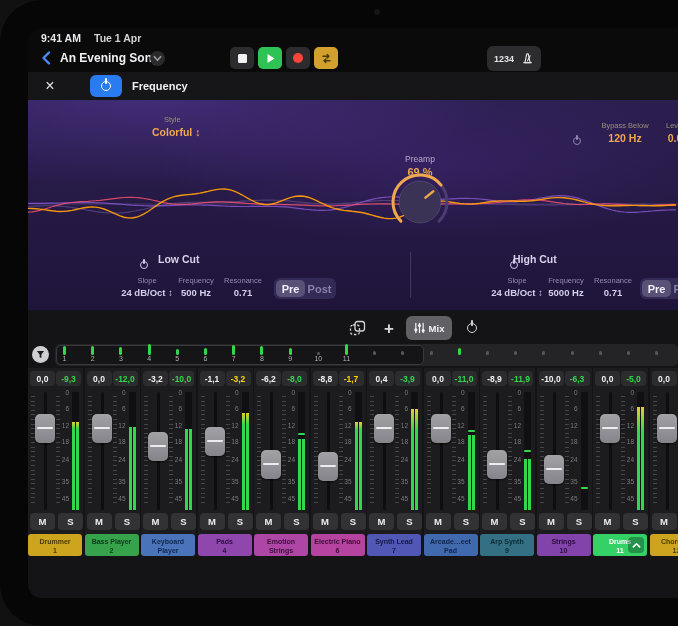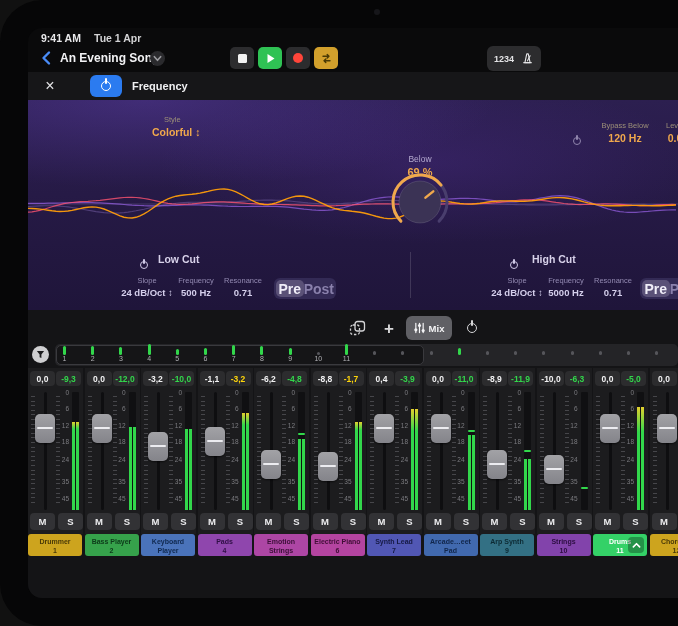--- a/index.html
+++ b/index.html
@@ -60,21 +60,21 @@
   .waveform { position:absolute; left:0; top:58px; width:650px; height:92px; }
   .drive-lab { position:absolute; left:352px; top:54px; width:80px; text-align:center; color:#b4aacf; font-size:8.5px; }
   .drive-val { position:absolute; left:352px; top:66px; width:80px; text-align:center; color:#f0a84c; font-size:11px; font-weight:bold; }
   .knob-svg { position:absolute; left:356px; top:66px; }
 
   .cut-title { color:#d8d2ea; font-size:10.5px; font-weight:bold; position:absolute; }
   .cut-power { position:absolute; color:#cfc8e6; }
   .cut-lab { position:absolute; color:#938ab2; font-size:7.5px; text-align:center; width:58px; }
   .cut-val { position:absolute; color:#d5cfec; font-size:9.5px; font-weight:bold; text-align:center; width:58px; white-space:nowrap; }
   .prepost { position:absolute; width:62px; height:21px; background:#332a55; border-radius:6px; display:flex; padding:2px; }
-  .prepost .seg { flex:1; border-radius:5px; font-size:14px; font-weight:bold; display:flex; align-items:center; justify-content:center; color:#8a81ac; }
+  .prepost .seg { flex:1; border-radius:5px; font-size:11px; font-weight:bold; display:flex; align-items:center; justify-content:center; color:#8a81ac; }
   .prepost .seg.on { background:#5a5177; color:#f0eef8; }
   .vdivider { position:absolute; left:382px; top:152px; width:1px; height:46px; background:rgba(255,255,255,.14); }
 
   
   .mixer { position:absolute; left:0; top:282px; width:650px; height:288px; background:#141416; }
   .mix-toolbar { position:absolute; left:0; top:2px; width:650px; height:30px; color:#d4d4d6; }
   .mtb { position:absolute; top:4px; width:24px; height:24px; display:flex; align-items:center; justify-content:center; }
   .mix-btn { position:absolute; left:378px; top:4px; width:46px; height:24px; background:#606065; border-radius:6px; display:flex; align-items:center; justify-content:center; gap:4px; color:#f4f4f6; font-size:9.5px; font-weight:bold; }
   .plus-glyph { font-size:17px; font-weight:bold; color:#d8d8da; line-height:17px; }
 
@@ -175,21 +175,21 @@
       <span class="pval lvl-val">0.0</span>
 
       <svg class="waveform" id="waveform" viewBox="0 0 650 92">
           <line x1="0" x2="650" y1="46" y2="46" stroke="#6a5a90" stroke-opacity=".45" stroke-width="1"></line>
           <path d="M0.0 48.6 L4.0 48.3 L8.0 48.1 L12.0 47.9 L16.0 47.8 L20.0 47.8 L24.0 47.8 L28.0 47.9 L32.0 48.1 L36.0 48.5 L40.0 48.9 L44.0 49.5 L48.0 50.1 L52.0 50.8 L56.0 51.5 L60.0 52.2 L64.0 52.9 L68.0 53.6 L72.0 54.1 L76.0 54.6 L80.0 54.9 L84.0 55.0 L88.0 55.1 L92.0 54.9 L96.0 54.6 L100.0 54.1 L104.0 53.5 L108.0 52.8 L112.0 52.0 L116.0 51.2 L120.0 50.3 L124.0 49.4 L128.0 48.5 L132.0 47.7 L136.0 46.9 L140.0 46.2 L144.0 45.7 L148.0 45.2 L152.0 44.8 L156.0 44.6 L160.0 44.4 L164.0 44.3 L168.0 44.3 L172.0 44.3 L176.0 44.3 L180.0 44.3 L184.0 44.4 L188.0 44.4 L192.0 44.3 L196.0 44.2 L200.0 44.1 L204.0 43.9 L208.0 43.7 L212.0 43.4 L216.0 43.1 L220.0 42.9 L224.0 42.6 L228.0 42.4 L232.0 42.2 L236.0 42.1 L240.0 42.0 L244.0 42.1 L248.0 42.2 L252.0 42.3 L256.0 42.6 L260.0 42.9 L264.0 43.3 L268.0 43.7 L272.0 44.1 L276.0 44.5 L280.0 44.9 L284.0 45.2 L288.0 45.5 L292.0 45.8 L296.0 45.9 L300.0 46.0 L304.0 46.0 L308.0 45.9 L312.0 45.7 L316.0 45.4 L320.0 45.1 L324.0 44.8 L328.0 44.4 L332.0 44.1 L336.0 43.7 L340.0 43.4 L344.0 43.1 L348.0 42.8 L352.0 42.6 L356.0 42.5 L360.0 42.5 L364.0 42.5 L368.0 42.5 L372.0 42.7 L376.0 42.9 L380.0 43.1 L384.0 43.3 L388.0 43.6 L392.0 43.8 L396.0 44.1 L400.0 44.3 L404.0 44.6 L408.0 44.8 L412.0 44.9 L416.0 45.1 L420.0 45.2 L424.0 45.3 L428.0 45.4 L432.0 45.5 L436.0 45.5 L440.0 45.6 L444.0 45.6 L448.0 45.6 L452.0 45.7 L456.0 45.8 L460.0 45.8 L464.0 45.9 L468.0 46.0 L472.0 46.1 L476.0 46.3 L480.0 46.4 L484.0 46.5 L488.0 46.6 L492.0 46.7 L496.0 46.8 L500.0 46.9 L504.0 46.9 L508.0 47.0 L512.0 47.0 L516.0 47.0 L520.0 47.0 L524.0 46.9 L528.0 46.9 L532.0 46.8 L536.0 46.7 L540.0 46.6 L544.0 46.6 L548.0 46.5 L552.0 46.4 L556.0 46.3 L560.0 46.2 L564.0 46.2 L568.0 46.1 L572.0 46.1 L576.0 46.0 L580.0 46.0 L584.0 46.0 L588.0 46.1 L592.0 46.1 L596.0 46.1 L600.0 46.2 L604.0 46.2 L608.0 46.3 L612.0 46.3 L616.0 46.4 L620.0 46.5 L624.0 46.5 L628.0 46.6 L632.0 46.6 L636.0 46.7 L640.0 46.7 L644.0 46.7 L648.0 46.7 " fill="none" stroke="#55427e" stroke-width="1.1" stroke-opacity="0.9"></path>
           <path d="M0.0 45.4 L4.0 45.4 L8.0 45.4 L12.0 45.3 L16.0 45.3 L20.0 45.2 L24.0 45.2 L28.0 45.1 L32.0 45.0 L36.0 44.9 L40.0 44.8 L44.0 44.7 L48.0 44.7 L52.0 44.6 L56.0 44.6 L60.0 44.6 L64.0 44.7 L68.0 44.8 L72.0 44.9 L76.0 45.1 L80.0 45.3 L84.0 45.6 L88.0 45.9 L92.0 46.2 L96.0 46.5 L100.0 46.8 L104.0 47.1 L108.0 47.3 L112.0 47.5 L116.0 47.7 L120.0 47.8 L124.0 47.8 L128.0 47.8 L132.0 47.8 L136.0 47.7 L140.0 47.6 L144.0 47.4 L148.0 47.3 L152.0 47.1 L156.0 47.0 L160.0 46.9 L164.0 46.9 L168.0 46.9 L172.0 47.0 L176.0 47.1 L180.0 47.2 L184.0 47.4 L188.0 47.6 L192.0 47.8 L196.0 48.0 L200.0 48.2 L204.0 48.3 L208.0 48.4 L212.0 48.5 L216.0 48.5 L220.0 48.5 L224.0 48.4 L228.0 48.4 L232.0 48.3 L236.0 48.3 L240.0 48.2 L244.0 48.3 L248.0 48.4 L252.0 48.6 L256.0 48.9 L260.0 49.2 L264.0 49.6 L268.0 50.1 L272.0 50.6 L276.0 51.1 L280.0 51.5 L284.0 51.9 L288.0 52.2 L292.0 52.4 L296.0 52.4 L300.0 52.2 L304.0 51.8 L308.0 51.2 L312.0 50.4 L316.0 49.5 L320.0 48.4 L324.0 47.3 L328.0 46.0 L332.0 44.8 L336.0 43.5 L340.0 42.4 L344.0 41.4 L348.0 40.5 L352.0 39.8 L356.0 39.3 L360.0 39.0 L364.0 38.9 L368.0 38.9 L372.0 39.1 L376.0 39.4 L380.0 39.8 L384.0 40.2 L388.0 40.6 L392.0 40.9 L396.0 41.2 L400.0 41.4 L404.0 41.5 L408.0 41.5 L412.0 41.4 L416.0 41.2 L420.0 41.0 L424.0 40.8 L428.0 40.6 L432.0 40.4 L436.0 40.4 L440.0 40.4 L444.0 40.5 L448.0 40.7 L452.0 41.0 L456.0 41.4 L460.0 41.8 L464.0 42.3 L468.0 42.8 L472.0 43.2 L476.0 43.6 L480.0 43.8 L484.0 43.9 L488.0 43.8 L492.0 43.5 L496.0 43.1 L500.0 42.5 L504.0 41.8 L508.0 41.0 L512.0 40.2 L516.0 39.5 L520.0 38.8 L524.0 38.2 L528.0 37.9 L532.0 37.7 L536.0 37.8 L540.0 38.2 L544.0 38.8 L548.0 39.7 L552.0 40.8 L556.0 42.1 L560.0 43.5 L564.0 45.1 L568.0 46.6 L572.0 48.1 L576.0 49.6 L580.0 50.9 L584.0 52.0 L588.0 52.9 L592.0 53.6 L596.0 54.0 L600.0 54.3 L604.0 54.4 L608.0 54.3 L612.0 54.0 L616.0 53.7 L620.0 53.4 L624.0 53.0 L628.0 52.7 L632.0 52.4 L636.0 52.1 L640.0 52.0 L644.0 51.9 L648.0 51.8 " fill="none" stroke="#9a63e8" stroke-width="1.2" stroke-opacity="0.7"></path>
           <path d="M0.0 54.2 L4.0 53.9 L8.0 53.2 L12.0 52.3 L16.0 51.2 L20.0 50.0 L24.0 48.8 L28.0 47.6 L32.0 46.6 L36.0 45.7 L40.0 45.0 L44.0 44.5 L48.0 44.1 L52.0 43.7 L56.0 43.5 L60.0 43.3 L64.0 43.0 L68.0 42.7 L72.0 42.3 L76.0 41.8 L80.0 41.3 L84.0 40.8 L88.0 40.3 L92.0 39.8 L96.0 39.5 L100.0 39.3 L104.0 39.3 L108.0 39.5 L112.0 39.9 L116.0 40.5 L120.0 41.2 L124.0 42.0 L128.0 42.9 L132.0 43.8 L136.0 44.6 L140.0 45.3 L144.0 45.8 L148.0 46.2 L152.0 46.3 L156.0 46.3 L160.0 46.2 L164.0 45.9 L168.0 45.5 L172.0 45.1 L176.0 44.7 L180.0 44.4 L184.0 44.1 L188.0 43.9 L192.0 43.9 L196.0 43.9 L200.0 44.1 L204.0 44.3 L208.0 44.6 L212.0 44.9 L216.0 45.2 L220.0 45.5 L224.0 45.7 L228.0 45.9 L232.0 46.1 L236.0 46.2 L240.0 46.3 L244.0 46.4 L248.0 46.4 L252.0 46.5 L256.0 46.6 L260.0 46.6 L264.0 46.8 L268.0 46.9 L272.0 47.1 L276.0 47.2 L280.0 47.4 L284.0 47.6 L288.0 47.7 L292.0 47.8 L296.0 47.8 L300.0 47.8 L304.0 47.8 L308.0 47.7 L312.0 47.5 L316.0 47.3 L320.0 47.1 L324.0 46.9 L328.0 46.6 L332.0 46.4 L336.0 46.2 L340.0 46.1 L344.0 46.0 L348.0 45.9 L352.0 45.9 L356.0 45.9 L360.0 45.9 L364.0 46.0 L368.0 46.1 L372.0 46.2 L376.0 46.2 L380.0 46.3 L384.0 46.4 L388.0 46.4 L392.0 46.4 L396.0 46.4 L400.0 46.3 L404.0 46.2 L408.0 46.2 L412.0 46.1 L416.0 46.0 L420.0 45.9 L424.0 45.9 L428.0 45.8 L432.0 45.8 L436.0 45.8 L440.0 45.8 L444.0 45.8 L448.0 45.7 L452.0 45.7 L456.0 45.5 L460.0 45.3 L464.0 45.0 L468.0 44.7 L472.0 44.3 L476.0 43.9 L480.0 43.4 L484.0 42.9 L488.0 42.5 L492.0 42.2 L496.0 41.9 L500.0 41.8 L504.0 41.8 L508.0 42.0 L512.0 42.2 L516.0 42.7 L520.0 43.2 L524.0 43.8 L528.0 44.4 L532.0 44.9 L536.0 45.5 L540.0 45.9 L544.0 46.2 L548.0 46.5 L552.0 46.6 L556.0 46.5 L560.0 46.4 L564.0 46.3 L568.0 46.1 L572.0 46.0 L576.0 45.9 L580.0 45.9 L584.0 46.0 L588.0 46.1 L592.0 46.4 L596.0 46.7 L600.0 47.0 L604.0 47.3 L608.0 47.5 L612.0 47.7 L616.0 47.7 L620.0 47.6 L624.0 47.5 L628.0 47.2 L632.0 46.9 L636.0 46.7 L640.0 46.5 L644.0 46.4 L648.0 46.5 " fill="none" stroke="#ff5470" stroke-width="1.2" stroke-opacity="0.8"></path>
           <path d="M0.0 50.4 L4.0 50.5 L8.0 50.7 L12.0 51.1 L16.0 51.6 L20.0 52.2 L24.0 52.8 L28.0 53.2 L32.0 53.5 L36.0 53.4 L40.0 53.0 L44.0 52.4 L48.0 51.5 L52.0 50.6 L56.0 49.8 L60.0 49.2 L64.0 48.9 L68.0 49.1 L72.0 49.9 L76.0 51.0 L80.0 52.6 L84.0 54.4 L88.0 56.2 L92.0 57.9 L96.0 59.2 L100.0 59.9 L104.0 60.0 L108.0 59.3 L112.0 57.9 L116.0 55.9 L120.0 53.5 L124.0 50.7 L128.0 47.9 L132.0 45.2 L136.0 42.9 L140.0 40.9 L144.0 39.3 L148.0 38.2 L152.0 37.5 L156.0 37.0 L160.0 36.6 L164.0 36.3 L168.0 35.8 L172.0 35.1 L176.0 34.3 L180.0 33.4 L184.0 32.4 L188.0 31.6 L192.0 31.1 L196.0 31.0 L200.0 31.4 L204.0 32.4 L208.0 33.9 L212.0 35.8 L216.0 38.0 L220.0 40.3 L224.0 42.5 L228.0 44.4 L232.0 45.8 L236.0 46.5 L240.0 46.6 L244.0 46.0 L248.0 44.9 L252.0 43.5 L256.0 41.9 L260.0 40.3 L264.0 39.1 L268.0 38.2 L272.0 38.0 L276.0 38.3 L280.0 39.2 L284.0 40.6 L288.0 42.4 L292.0 44.3 L296.0 46.2 L300.0 48.0 L304.0 49.6 L308.0 50.8 L312.0 51.7 L316.0 52.4 L320.0 52.8 L324.0 53.3 L328.0 53.7 L332.0 54.3 L336.0 55.0 L340.0 56.0 L344.0 57.1 L348.0 58.2 L352.0 59.2 L356.0 60.1 L360.0 60.6 L364.0 60.6 L368.0 60.1 L372.0 59.0 L376.0 57.4 L380.0 55.5 L384.0 53.2 L388.0 50.9 L392.0 48.6 L396.0 46.6 L400.0 44.9 L404.0 43.8 L408.0 43.1 L412.0 42.9 L416.0 43.1 L420.0 43.6 L424.0 44.3 L428.0 44.9 L432.0 45.5 L436.0 45.9 L440.0 46.1 L444.0 46.0 L448.0 45.7 L452.0 45.2 L456.0 44.6 L460.0 44.0 L464.0 43.5 L468.0 43.2 L472.0 42.9 L476.0 42.9 L480.0 42.9 L484.0 43.0 L488.0 43.2 L492.0 43.3 L496.0 43.2 L500.0 43.1 L504.0 42.7 L508.0 42.2 L512.0 41.6 L516.0 41.0 L520.0 40.4 L524.0 39.9 L528.0 39.6 L532.0 39.6 L536.0 39.8 L540.0 40.2 L544.0 40.9 L548.0 41.8 L552.0 42.8 L556.0 43.9 L560.0 44.9 L564.0 45.8 L568.0 46.6 L572.0 47.1 L576.0 47.5 L580.0 47.7 L584.0 47.8 L588.0 47.8 L592.0 47.7 L596.0 47.6 L600.0 47.5 L604.0 47.4 L608.0 47.4 L612.0 47.5 L616.0 47.5 L620.0 47.6 L624.0 47.7 L628.0 47.7 L632.0 47.7 L636.0 47.6 L640.0 47.4 L644.0 47.2 L648.0 47.0 " fill="none" stroke="#ff9d0a" stroke-width="1.4" stroke-opacity="0.95"></path>
         </svg>
 
-      <div class="drive-lab">Below</div>
+      <div class="drive-lab">Preamp</div>
       <div class="drive-val">69 %</div>
       <svg class="knob-svg" id="drive-knob" width="72" height="72" viewBox="0 0 72 72">
           <path d="M 16.90811690796322 55.09188309203678 A 27 27 0 1 1 55.09188309203681 55.09188309203676" fill="none" stroke="#493e6d" stroke-width="3" stroke-linecap="round" stroke-opacity="1"></path>
           <path d="M 16.90811690796322 55.09188309203678 A 27 27 0 1 1 57.071620998134904 19.11844827893596" fill="none" stroke="#f0a84c" stroke-width="3" stroke-linecap="round" stroke-opacity="1"></path>
           <circle cx="36" cy="36" r="21" fill="#3b3355" stroke="rgba(255,255,255,.12)"></circle>
           <line x1="41.463012851368305" y1="31.623301405650064" x2="49.267316924751604" y2="25.370874842293013" stroke="#f0a84c" stroke-width="2.5" stroke-linecap="round"></line>
         </svg>
 
       <span class="cut-power" style="left:112px; top:155px;"><span class="pwr small"></span></span>
       <span class="cut-title" style="left:130px; top:153px;">Low Cut</span>
@@ -199,21 +199,21 @@
       <span class="cut-val" style="left:139px; top:187px;">500 Hz</span>
       <span class="cut-lab" style="left:186px; top:176px;">Resonance</span>
       <span class="cut-val" style="left:186px; top:187px;">0.71</span>
       <div class="prepost" style="left:246px; top:178px;">
         <span class="seg on">Pre</span>
         <span class="seg">Post</span>
       </div>
       <div class="vdivider"></div>
 
       <span class="cut-power" style="left:482px; top:155px;"><span class="pwr small"></span></span>
-      <span class="cut-title" style="left:504px; top:153px;">High Cut</span>
+      <span class="cut-title" style="left:485px; top:153px;">High Cut</span>
       <span class="cut-lab" style="left:460px; top:176px;">Slope</span>
       <span class="cut-val" style="left:460px; top:187px;">24 dB/Oct ↕</span>
       <span class="cut-lab" style="left:509px; top:176px;">Frequency</span>
       <span class="cut-val" style="left:509px; top:187px;">5000 Hz</span>
       <span class="cut-lab" style="left:556px; top:176px;">Resonance</span>
       <span class="cut-val" style="left:556px; top:187px;">0.71</span>
       <div class="prepost" style="left:612px; top:178px;">
         <span class="seg on">Pre</span>
         <span class="seg">Post</span>
       </div>
@@ -386,21 +386,21 @@
                      <div style="position:absolute; left:4px; width:3px; bottom:85px; height:12px; background:linear-gradient(180deg,#e3cf2e,#32d74b);"></div>
             </div>
       <div class="msbtn" style="left:2px">M</div>
       <div class="msbtn" style="left:30px">S</div>
       <div class="tracklabel" style="background:#8f46ad; color:#2f0f45;">Pads<br>4
         
       </div>
           </div>
           <div class="strip" style="left: 226px;">
       <div class="chip vol">-6,2</div>
-      <div class="chip peak pk-g">-4,8</div>
+      <div class="chip peak pk-g">-8,0</div>
       <div class="tickcol" style="left:3px; top:28px; height:108px;"></div>
       <div class="tickcol" style="left:28px; top:28px; height:108px;"></div>
       <div class="slot"></div>
       <div class="cap" style="top:82px"></div>
             <div class="scale-num" style="left:31px; top:21px">0</div>
             <div class="scale-num" style="left:31px; top:37px">6</div>
             <div class="scale-num" style="left:31px; top:54px">12</div>
             <div class="scale-num" style="left:31px; top:70px">18</div>
             <div class="scale-num" style="left:31px; top:88px">24</div>
             <div class="scale-num" style="left:31px; top:110px">35</div>

